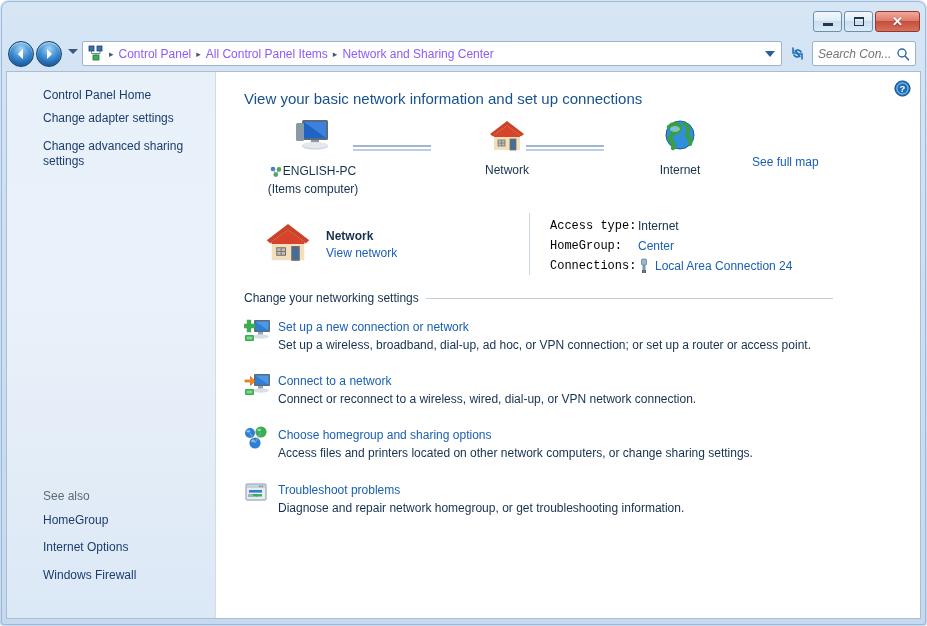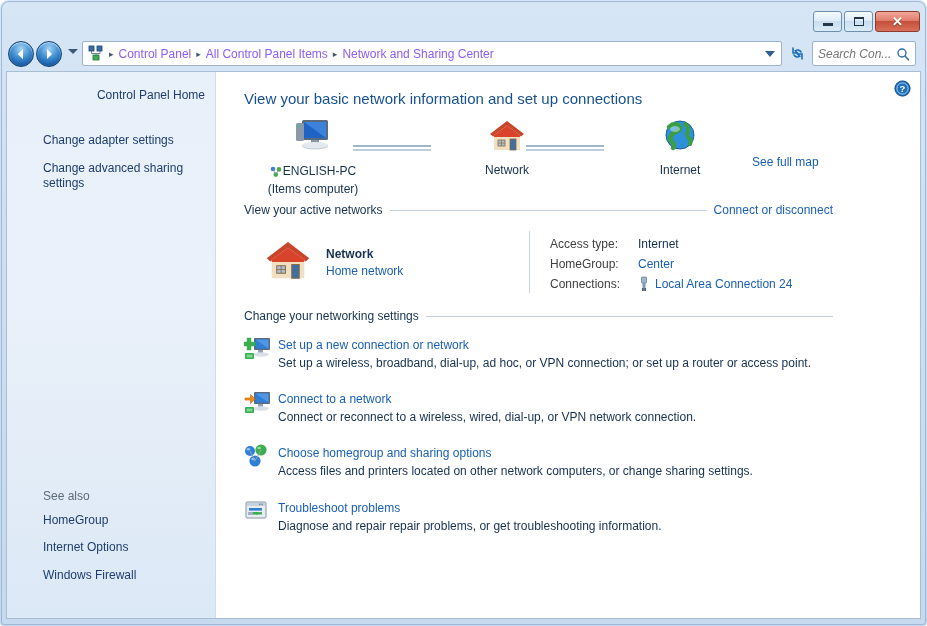--- a/index.html
+++ b/index.html
@@ -204,21 +204,21 @@
     padding: 16px 10px 0 36px;
   }
   .side-link {
     display: block;
     font-size: 12px;
     color: #1c3d6e;
     line-height: 1.32;
     margin-bottom: 12px;
     cursor: pointer;
   }
-  .side-link.first { margin-bottom: 29px; text-align: right; }
+  .side-link.first { margin-bottom: 7px; }
   .see-also-wrap {
     position: absolute;
     left: 36px; bottom: 22px;
     width: 170px;
   }
   .see-also-label {
     font-size: 12px;
     color: #5d6a78;
     margin-bottom: 10px;
     margin-top: 36px;
@@ -339,23 +339,24 @@
     padding-left: 20px;
     padding-top: 5px;
   }
   .det-row {
     display: flex;
     align-items: center;
     font-size: 12px;
     line-height: 20px;
   }
   .det-label {
-    color: #404040;
+    color: #000000;
     width: 88px;
     flex: 0 0 auto;
+    font-family: Liberation Mono, monospace;
   }
   .det-value { color: #16314f; }
   .det-value.link { color: #1a5fb4; cursor: pointer; }
 
   
   .actions { margin-top: 12px; }
   .action-item {
     display: flex;
     margin-bottom: 18px;
   }
@@ -524,39 +525,34 @@
             <path d="M11 10 Q15 6 20 8 Q24 11 20 14 Q15 15 13 19 Q11 22 14 25 Q17 28 15 31" fill="none" stroke="#3b9e42" stroke-width="4.5" stroke-linecap="round"></path>
             <path d="M27 7 Q31 10 30 14 Q28 18 31 21 Q34 23 32 27" fill="none" stroke="#3b9e42" stroke-width="4" stroke-linecap="round"></path>
             <ellipse cx="17" cy="12" rx="5" ry="3" fill="#bfe3f8" opacity="0.55"></ellipse>
           </svg>
           <div class="nlabel">Internet</div>
         </div>
 
         <div class="see-full-map">See full map</div>
       </div>
 
-      <div class="sect">
-        <span class="sect-title">View your active networks</span>
-        <span class="sect-rule"></span>
-        <span class="sect-action">Connect or disconnect</span>
-      </div>
 
       <div class="active-net">
         <div class="net-left">
           <svg width="56" height="50" viewBox="0 0 44 40" style="margin-right:10px;">
             <path d="M22 4 L39 17 L36 19.5 L22 9 L8 19.5 L5 17 Z" fill="#c8442a"></path>
             <path d="M9 18 L22 8.5 L35 18 L35 33 L9 33 Z" fill="#f0dfc0"></path>
             <path d="M9 18 L22 8.5 L35 18 L35 20 L9 20 Z" fill="#d8432b"></path>
             <rect x="13" y="23" width="7" height="6" fill="#a9c2d6" stroke="#8b6a44" stroke-width="0.8"></rect>
             <rect x="25" y="22" width="6" height="11" fill="#3f6f9e" stroke="#8b6a44" stroke-width="0.8"></rect>
             <path d="M13 26 L20 26 M16.5 23 L16.5 29" stroke="#8b6a44" stroke-width="0.7"></path>
           </svg>
           <div>
             <div class="net-name">Network</div>
-            <div class="net-type">Home network</div>
+            <div class="net-type">View network</div>
           </div>
         </div>
 
         <div class="net-divider"></div>
 
         <div class="net-right">
           <div class="det-row">
             <span class="det-label">Access type:</span>
             <span class="det-value">Internet</span>
           </div>
@@ -649,20 +645,20 @@
               <rect x="15" y="4.6" width="1.6" height="1.6" fill="#7e8fa0"></rect>
               <rect x="17.4" y="4.6" width="1.6" height="1.6" fill="#7e8fa0"></rect>
               <rect x="5" y="9" width="13" height="2.6" fill="#2f7fd6"></rect>
               <rect x="5" y="13" width="9" height="2.6" fill="#3cae52"></rect>
               <path d="M12 14.3 L18 14.3" stroke="#3cae52" stroke-width="2.4"></path>
               <rect x="4" y="13" width="5" height="3" rx="0.6" fill="#9fb0c0"></rect>
             </svg>
           </div>
           <div>
             <span class="action-title">Troubleshoot problems</span>
-            <div class="action-desc">Diagnose and repair repair problems, or get troubleshooting information.</div>
+            <div class="action-desc">Diagnose and repair network homegroup, or get troubleshooting information.</div>
           </div>
         </div>
 
       </div>
     </div>
   </div>
 </div>
 
 </body></html>

